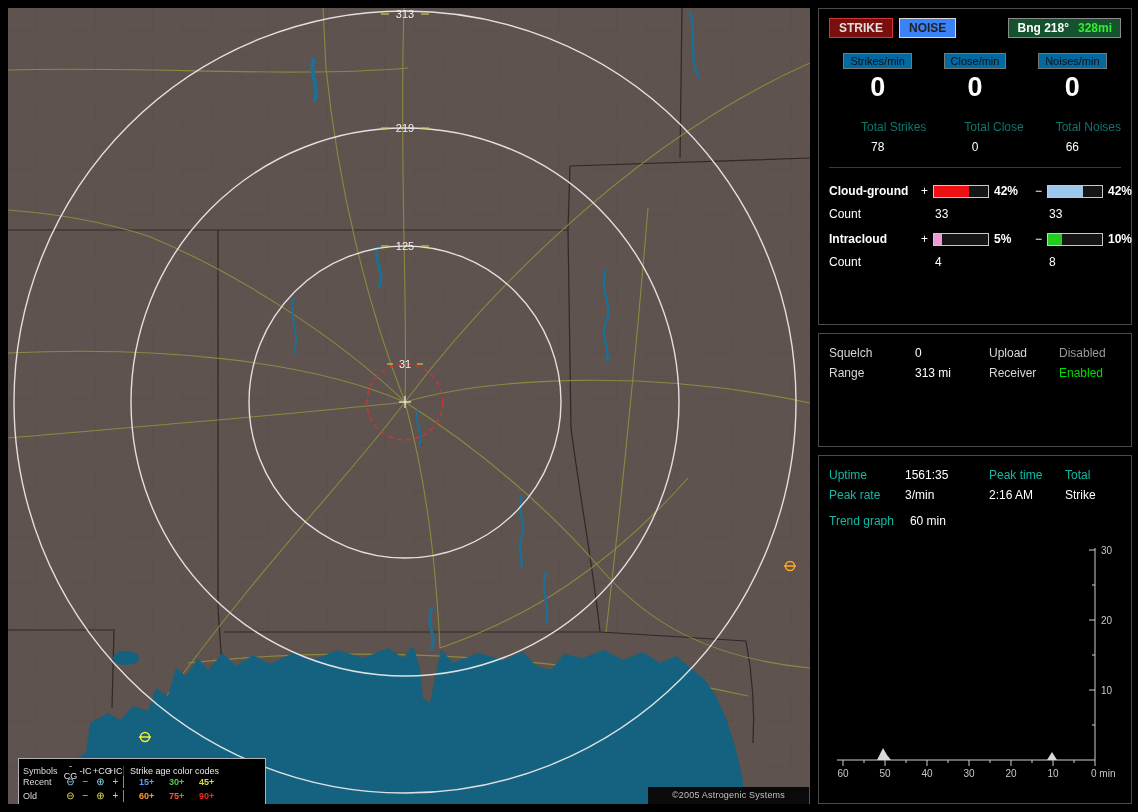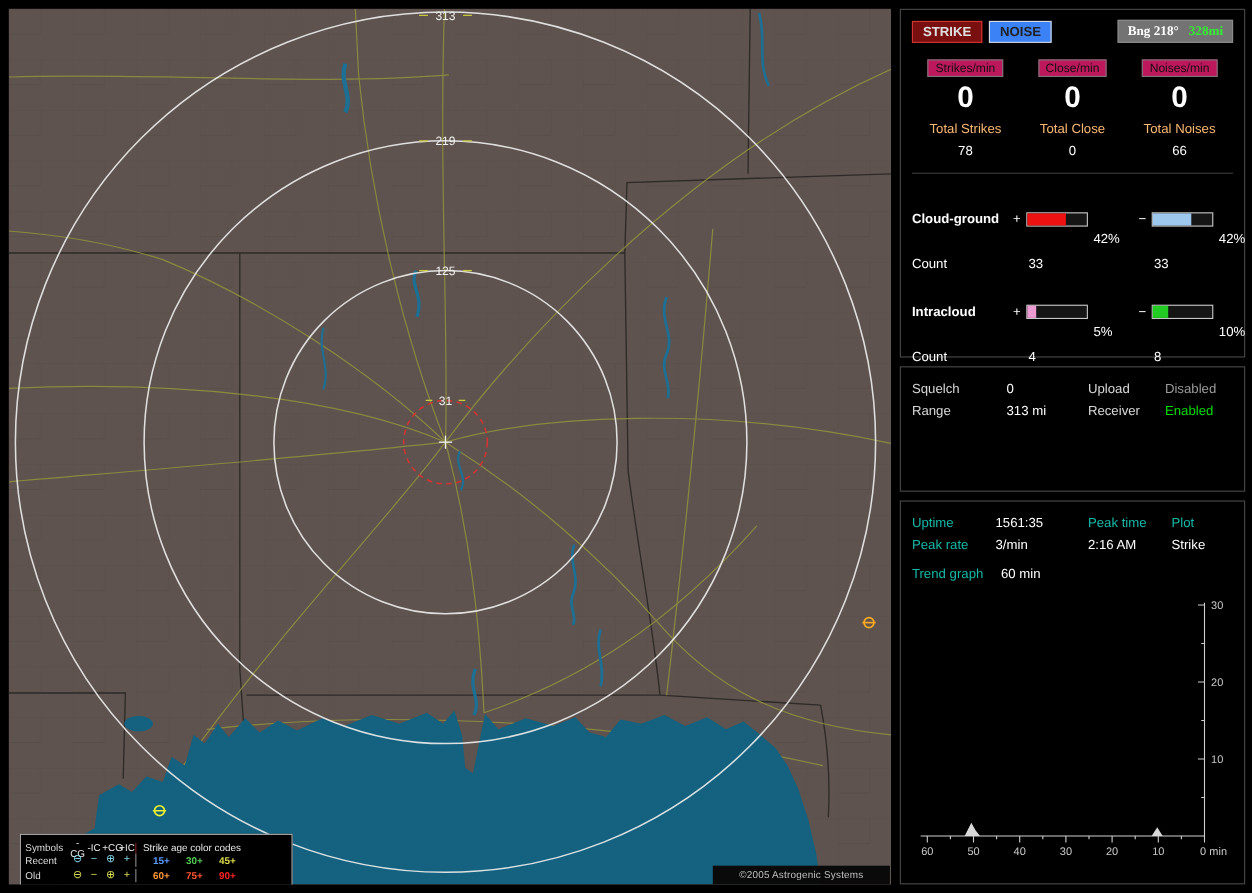--- a/index.html
+++ b/index.html
@@ -34,43 +34,43 @@
   .panel{background:#000;border:1px solid #4a4a4a;box-sizing:border-box;padding:9px 10px;}
   .p1{height:317px;}
   .p2{height:114px;}
   .p3{flex:1;}
 
   .toprow{display:flex;align-items:center;gap:6px;}
   .btn-strike{background:#7a0f0f;border:1px solid #d23333;color:#e0e0e0;font-weight:bold;
     font-size:12px;padding:2px 9px;cursor:pointer;}
   .btn-noise{background:#3b82f6;border:1px solid #d8d8d8;color:#222;font-weight:bold;
     font-size:12px;padding:2px 9px;cursor:pointer;}
-  .bearing{margin-left:auto;border:1px solid #8a8a8a;background:#737373;padding:2px 8px;
-    font-size:12px;font-weight:bold;display:flex;gap:9px;font-family:Liberation Serif, serif;}
+  .bearing{margin-left:auto;border:1px solid #8a8a8a;background:#14532d;padding:2px 8px;
+    font-size:12px;font-weight:bold;display:flex;gap:9px;}
   .bearing .rng{color:#33ee33;}
 
   .rates{display:grid;grid-template-columns:1fr 1fr 1fr;text-align:center;margin-top:13px;}
-  .chip{display:inline-block;background:#be185d;color:#111;font-size:11px;padding:1px 6px;
+  .chip{display:inline-block;background:#0369a1;color:#111;font-size:11px;padding:1px 6px;
     border:1px solid #777;}
   .rate-val{font-size:27px;font-weight:bold;margin-top:3px;line-height:30px;}
-  .tot-label{font-size:12px;color:#fdba74;margin-top:7px;}
+  .tot-label{font-size:12px;color:#0f766e;margin-top:18px;text-align:right;}
   .tot-val{font-size:12px;color:#fff;margin-top:6px;}
 
   .dist{margin-top:13px;border-top:1px solid #3a3a3a;padding-top:5px;}
   .dist-title{font-size:12px;color:#dcdcdc;border-bottom:1px solid #9a9a9a;padding-bottom:4px;}
   .dist-row{display:grid;grid-template-columns:92px 12px 56px 46px 12px 56px 1fr;
     align-items:center;margin-top:11px;font-size:12px;}
   .dist-label{font-weight:bold;}
   .bar{height:11px;border:1px solid #c8c8c8;background:#151515;}
   .bar i{display:block;height:100%;}
   .fill-cgp{background:#ee1111;width:65%;}
   .fill-cgn{background:#9ec7ee;width:65%;}
   .fill-icp{background:#ee9ad2;width:15%;}
   .fill-icn{background:#22cc22;width:26%;}
-  .pct{font-weight:normal;padding-left:5px;margin-top:36px;}
+  .pct{font-weight:bold;padding-left:5px;}
   .count-row{display:grid;grid-template-columns:92px 12px 56px 46px 12px 56px 1fr;
     margin-top:9px;font-size:12px;}
   .count-val{padding-left:2px;}
 
   .datetime{color:#00ee00;font-size:15px;font-weight:bold;padding-bottom:7px;
     border-bottom:1px solid #3a3a3a;margin-bottom:7px;}
   .st-row{display:grid;grid-template-columns:86px 74px 70px 1fr;font-size:12px;padding:3px 0;}
   .st-lbl{color:#d8d8d8;}
   .st-val{color:#fff;}
   .val-disabled{color:#9a9a9a;}
@@ -318,21 +318,21 @@
         <span class="st-lbl">Receiver</span>
         <span class="st-val val-active">Enabled</span>
       </div>
     </div>
 
     <div class="panel p3">
       <div class="pk-row">
         <span class="lbl">Uptime</span>
         <span class="val">1561:35</span>
         <span class="lbl">Peak time</span>
-        <span class="lbl">Plot</span>
+        <span class="lbl">Total</span>
       </div>
       <div class="pk-row">
         <span class="lbl">Peak rate</span>
         <span class="val">3/min</span>
         <span class="val">2:16 AM</span>
         <span class="val">Strike</span>
       </div>
       <div class="trend-row">
         <span class="lbl">Trend graph</span>
         <span class="val">60 min</span>

